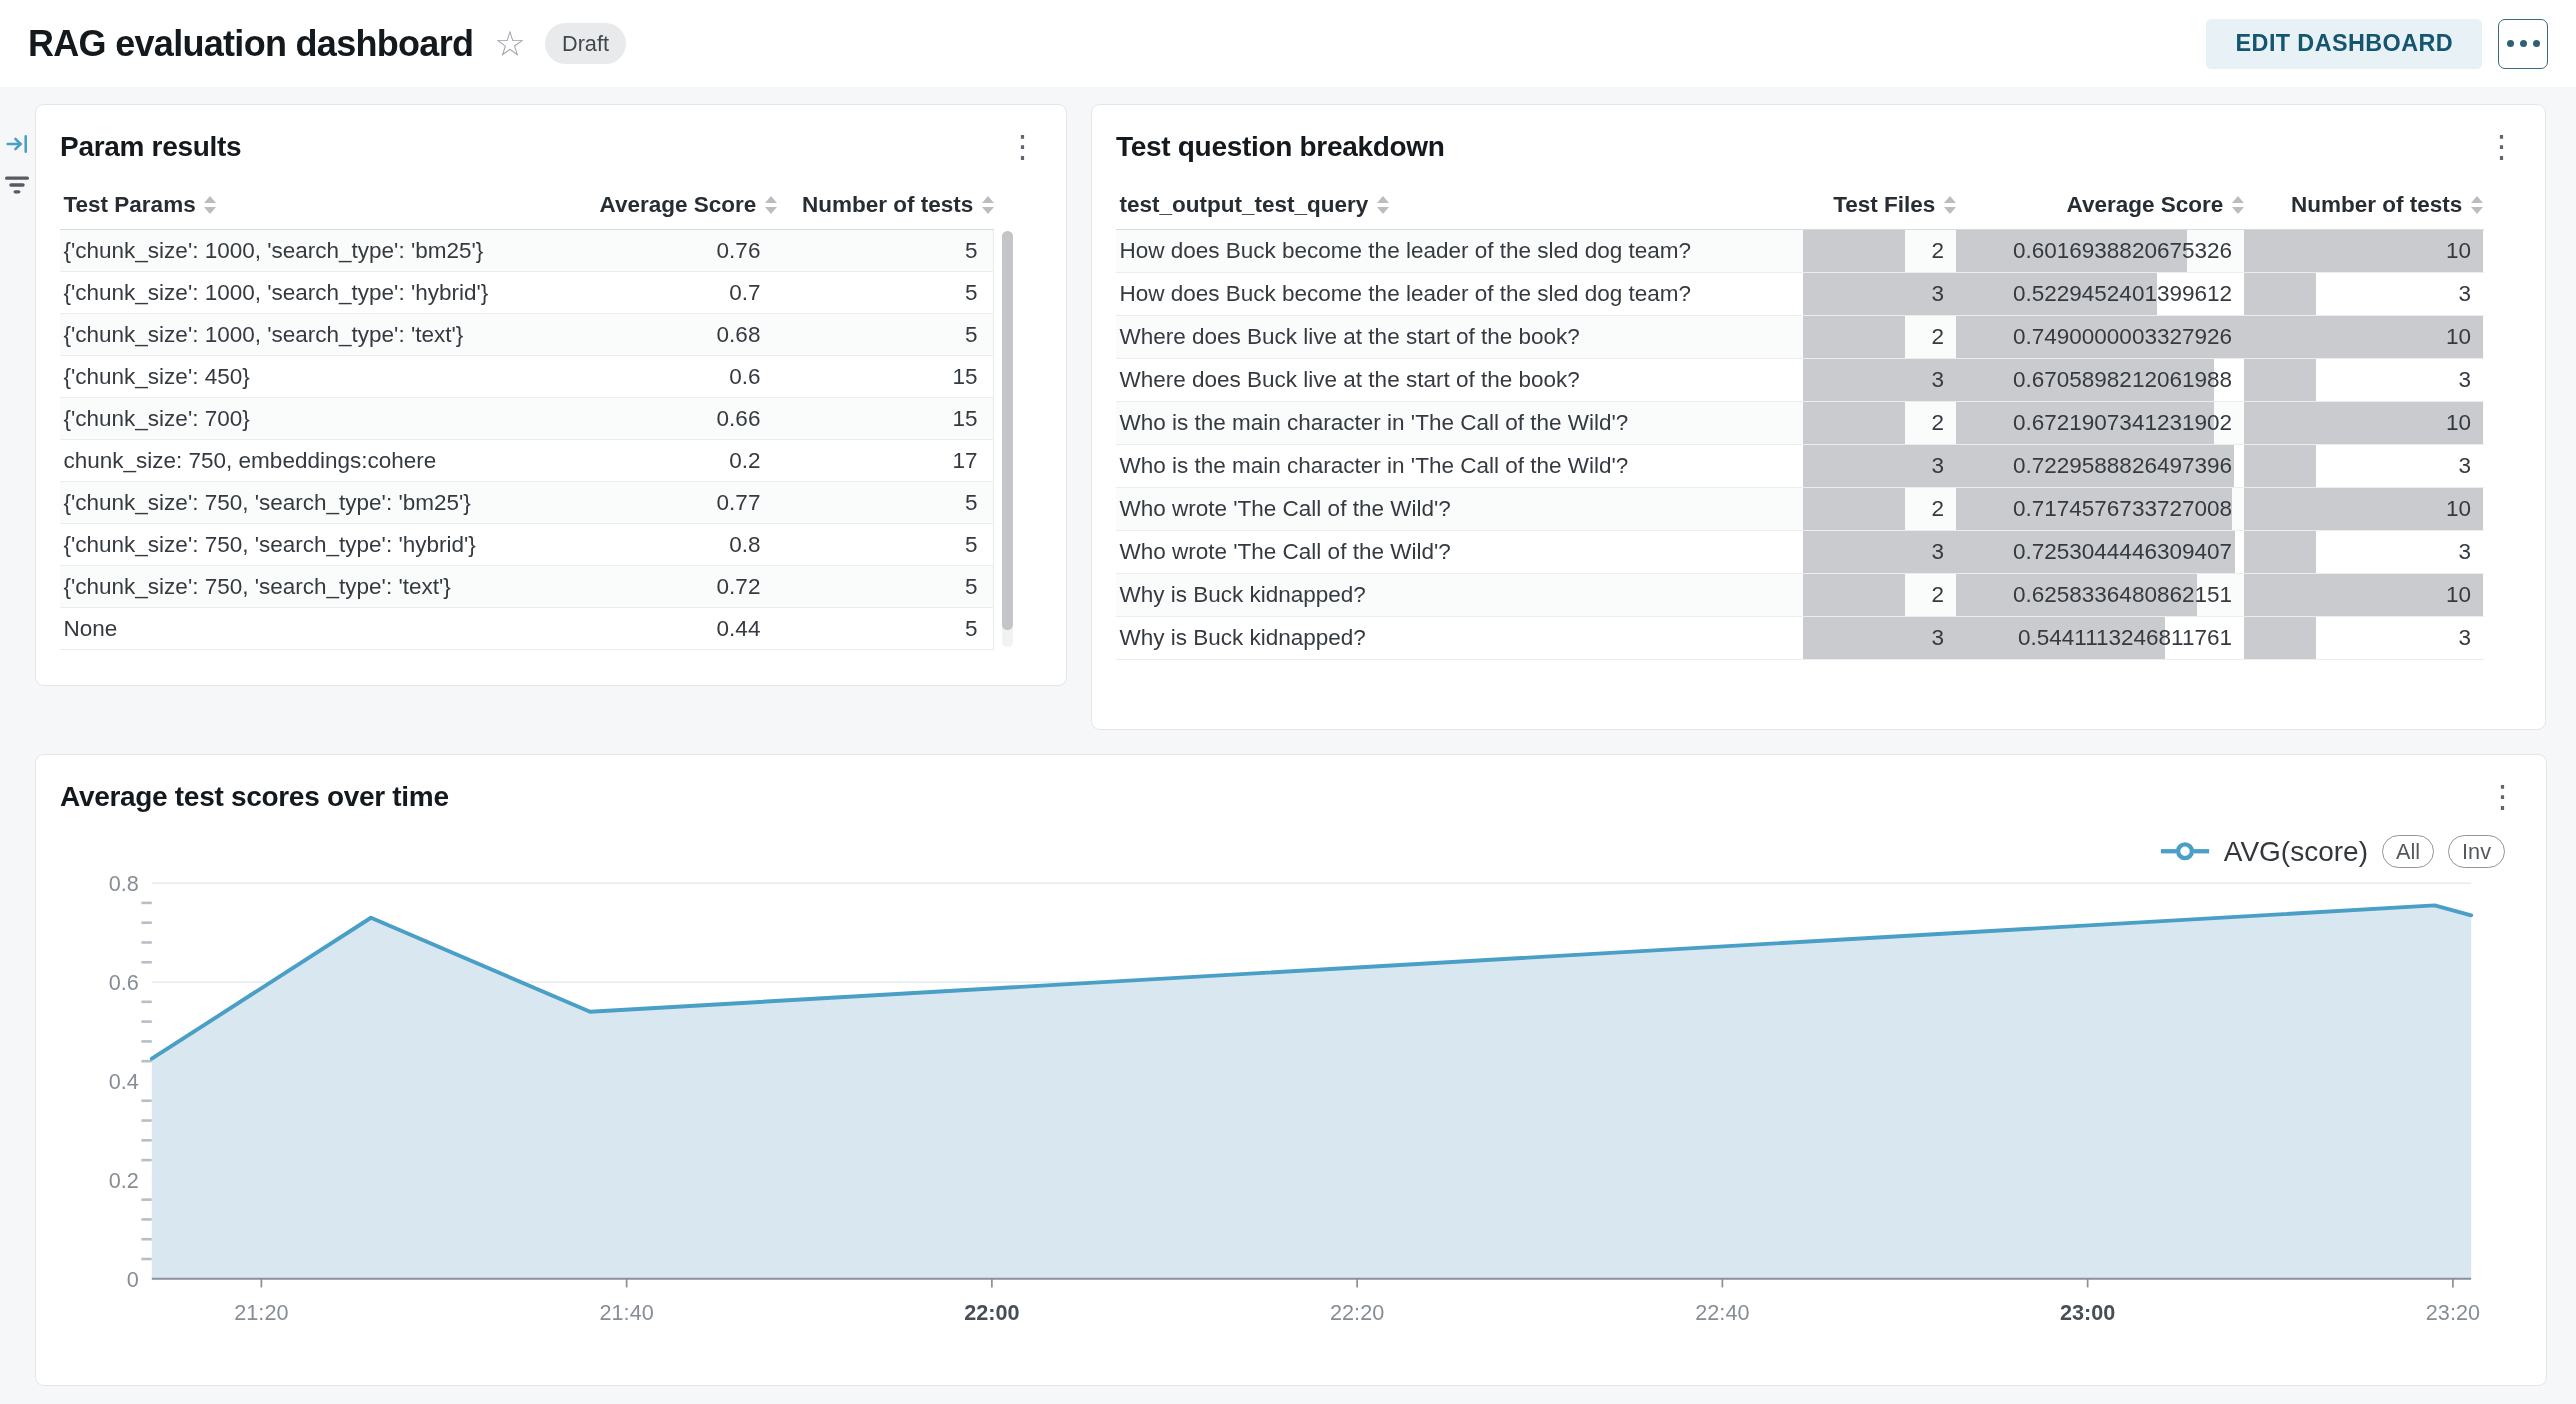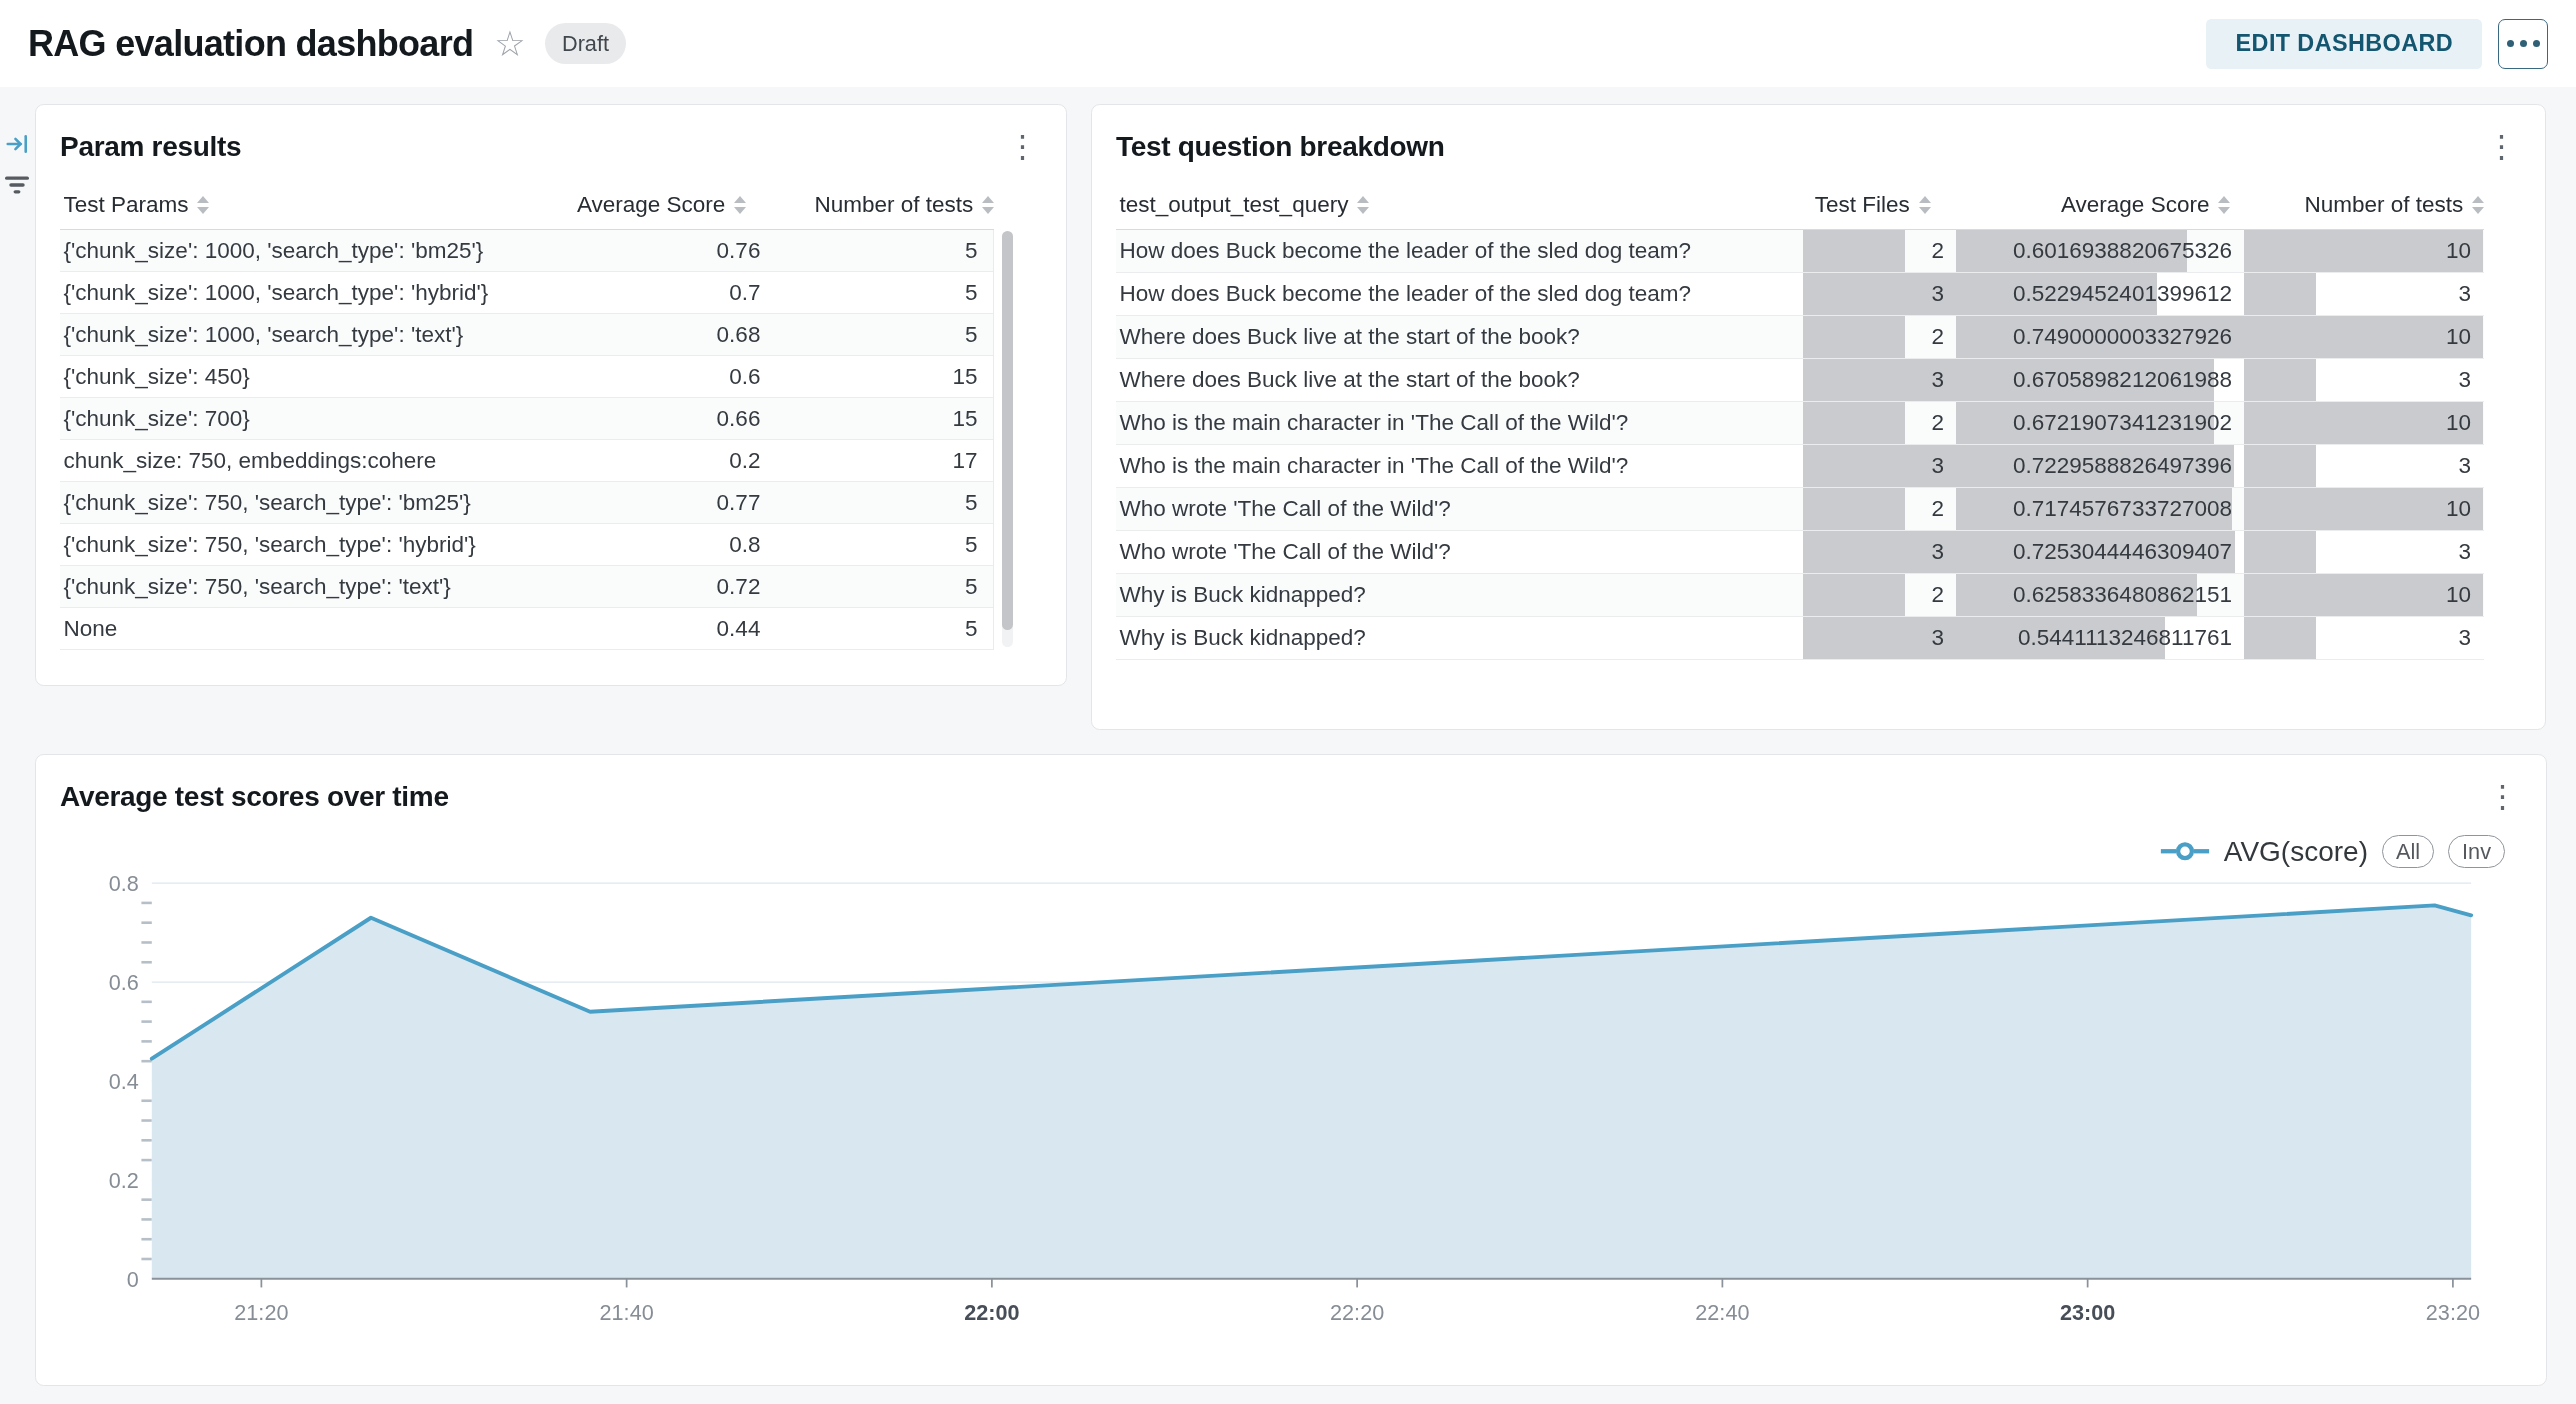--- a/index.html
+++ b/index.html
@@ -24,21 +24,21 @@
   
   .card { position:absolute; background:#fff; border:0.9px solid #e3e5e8; border-radius:8.7px; }
   #card-params { left:35px; top:104px; width:1032px; height:582px; }
   #card-tqb    { left:1091px; top:104px; width:1455px; height:626px; }
   #card-chart  { left:35px; top:754px; width:2512px; height:632px; }
   .card-title { position:absolute; left:24px; top:26px; font-size:28px; font-weight:700; color:#14191e; letter-spacing:-0.3px; }
   .kebab { position:absolute; right:21px; top:22.5px; font-size:31px; color:#5f666d; line-height:1; cursor:pointer; padding:3.5px 7px; }
 
   
   .tbl { position:absolute; left:24px; top:76px; font-size:22.5px; color:#343a40; }
-  .thead { display:flex; height:49px; font-weight:400; color:#272d33; border-bottom:1.7px solid #d8dbde;gap:31px; }
+  .thead { display:flex; height:49px; font-weight:700; color:#272d33; border-bottom:1.7px solid #d8dbde; }
   .trow { display:flex; align-items:stretch; border-bottom:0.9px solid #eaecee; position:relative; }
   .trow:nth-child(odd) { background:#fafbfb; }
   .cell { display:flex; align-items:center; overflow:hidden; white-space:nowrap; }
   .cell.right { justify-content:flex-end; }
   .sort { display:inline-flex; flex-direction:column; gap:3.5px; margin-left:8.7px; }
   .sort i { width:0; height:0; border-left:6px solid transparent; border-right:6px solid transparent; display:block; }
   .sort .up { border-bottom:7px solid #b9bdc1; }
   .sort .dn { border-top:7px solid #b9bdc1; }
 
   

